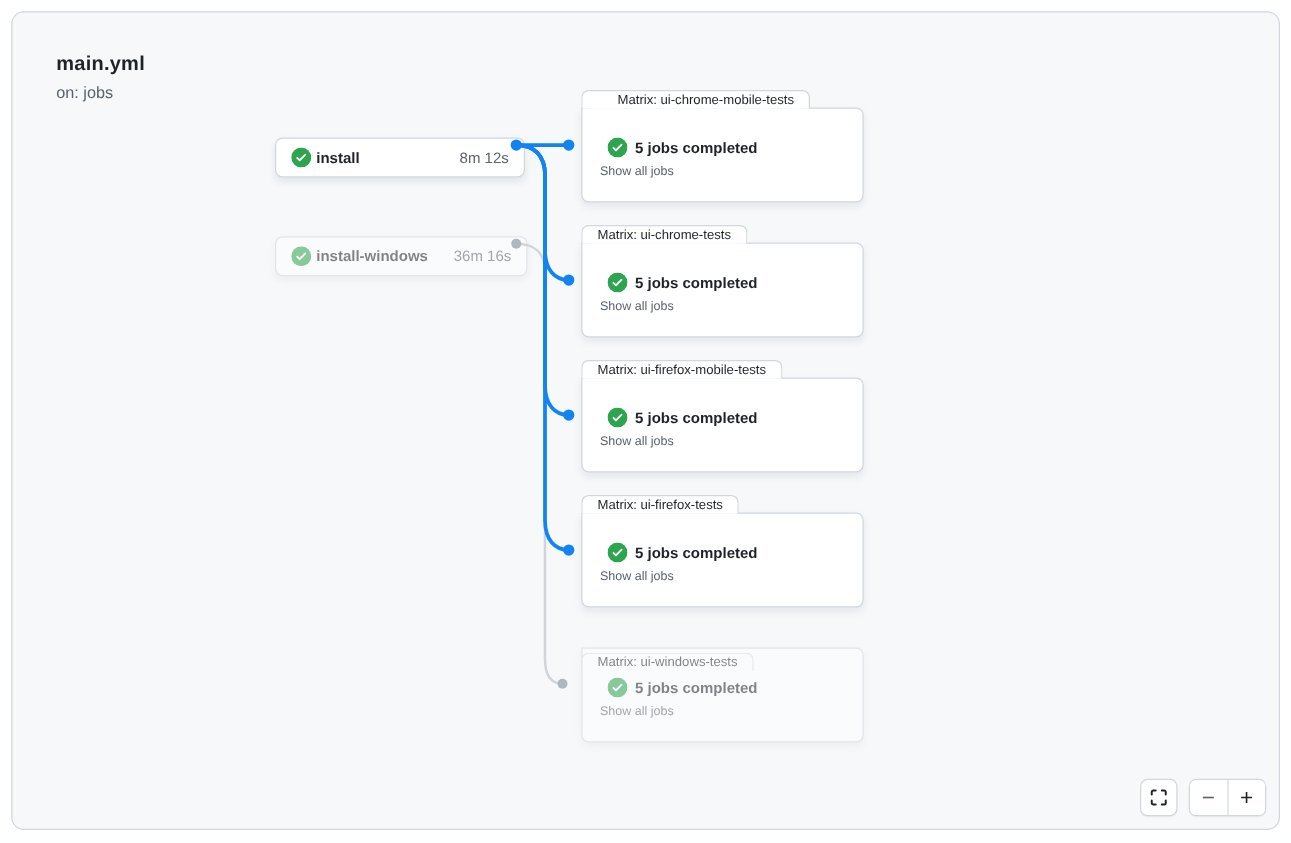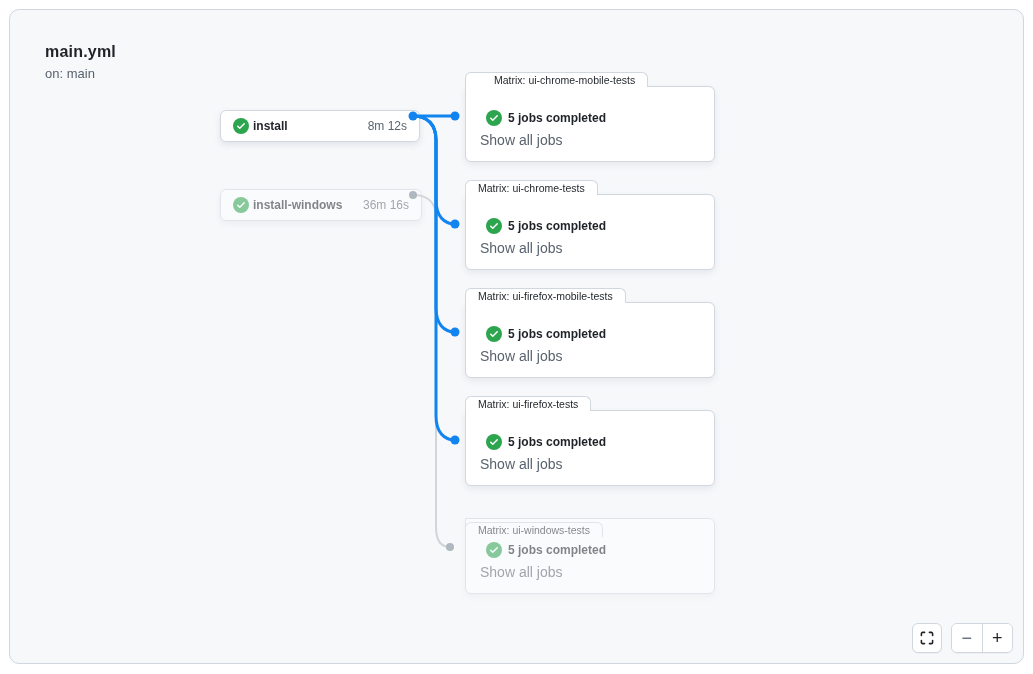--- a/index.html
+++ b/index.html
@@ -32,26 +32,26 @@
   .node .duration{margin-left:auto;font-size:12px;color:var(--text-secondary);}
   .node-install{left:210px;top:100px;width:200px;}
   .node-install-windows{left:210px;top:179px;width:202px;}
   .faded{opacity:.55;}
 
   
   .group-tab{position:absolute;left:455px;height:15px;line-height:14px;
     background:var(--card-bg);border:1px solid var(--panel-border);border-bottom:none;
     border-radius:6px 6px 0 0;padding:0 12px;font-size:10.5px;color:var(--text-primary);
     z-index:3;white-space:nowrap;}
-  .group-card{position:absolute;left:455px;width:250px;height:76px;background:var(--card-bg);
+  .group-card{position:absolute;left:455px;width:226px;height:76px;background:var(--card-bg);
     border:1px solid var(--panel-border);border-radius:0 6px 6px 6px;
     box-shadow:0 3px 6px rgba(140,149,159,.15);z-index:2;}
   .group-card .check{position:absolute;left:20px;top:23px;width:16px;height:16px;}
   .group-card .summary{position:absolute;left:42px;top:24px;font-size:12px;font-weight:700;color:var(--text-primary);}
-  .group-card .showall{position:absolute;left:14px;top:45px;font-size:14px;color:var(--text-secondary);cursor:pointer;}
+  .group-card .showall{position:absolute;left:14px;top:45px;font-size:10px;color:var(--text-secondary);cursor:pointer;}
 
   
   svg.edges{position:absolute;left:0;top:0;z-index:5;pointer-events:none;}
   .edge-blue{fill:none;stroke:var(--accent-blue);stroke-width:3;}
   .edge-gray{fill:none;stroke:var(--edge-gray);stroke-width:2;}
   .dot-blue{fill:var(--accent-blue);}
   .dot-gray{fill:var(--dot-gray);}
   .btn-full{position:absolute;left:902px;top:613px;width:30px;height:30px;background:#fff;
     border:1px solid var(--panel-border);border-radius:6px;box-shadow:0 1px 0 rgba(31,35,40,.04);
     display:flex;align-items:center;justify-content:center;cursor:pointer;}
@@ -62,21 +62,21 @@
     font-size:18px;cursor:pointer;background:#fff;border:none;}
   .zoom-out{color:var(--text-secondary);border-right:1px solid var(--panel-border);}
   .zoom-in{color:var(--text-primary);}
 </style>
 </head>
 <body>
 
 <div class="panel">
   <div class="header">
     <div class="wf-title">main.yml</div>
-    <div class="wf-trigger">on: main</div>
+    <div class="wf-trigger">on: jobs</div>
   </div>
 
   <div class="node node-install">
     <span class="check">
       <svg width="16" height="16" viewBox="0 0 16 16">
           <circle cx="8" cy="8" r="8" fill="#2da44e"></circle>
           <path fill="#fff" d="M11.78 6.28a.75.75 0 0 0-1.06-1.06L6.75 9.19 5.28 7.72a.75.75 0 0 0-1.06 1.06l2 2a.75.75 0 0 0 1.06 0l4.5-4.5Z"></path>
         </svg>
     </span>
     <span class="label">install</span>

